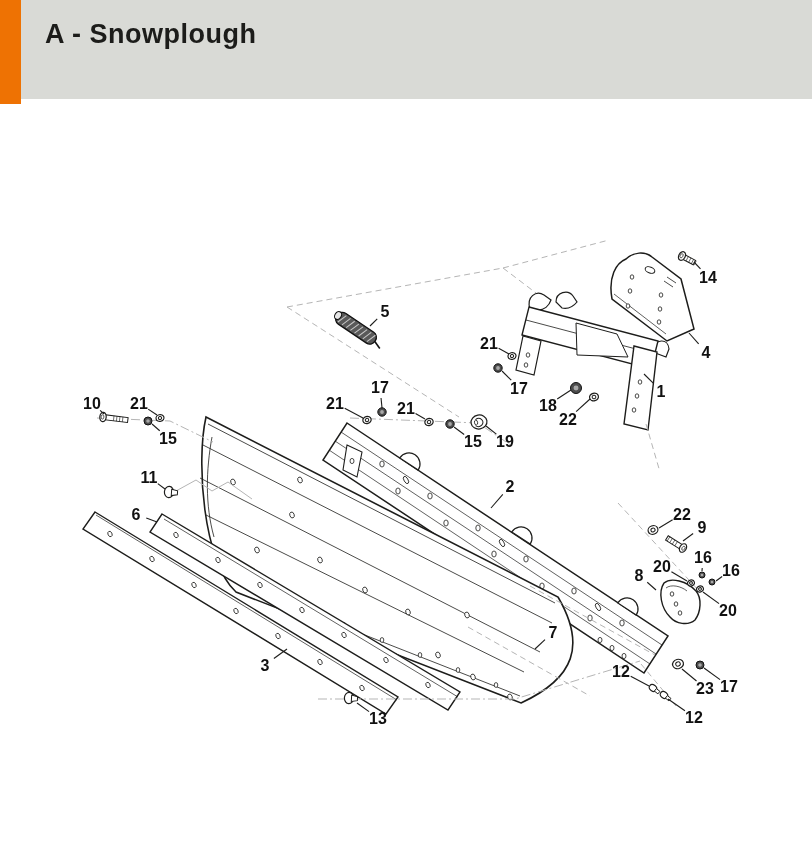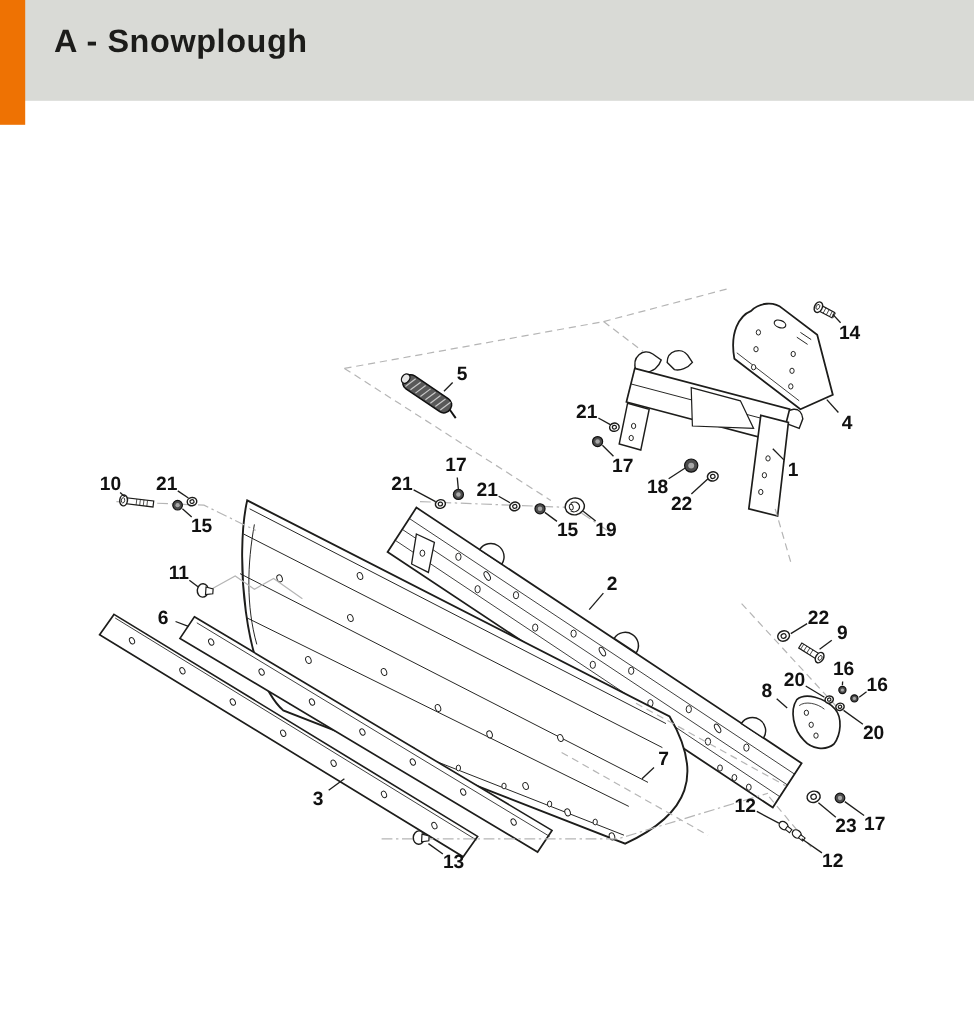--- a/index.html
+++ b/index.html
@@ -1,17 +1,17 @@
 <!DOCTYPE html>
 <html><head>
 <meta charset="utf-8">
 <style>
   *{margin:0;padding:0;box-sizing:border-box}
   html,body{width:812px;height:859px;background:#ffffff;font-family:"Liberation Sans",sans-serif;position:relative;overflow:hidden}
-  .header{position:absolute;top:0;left:0;width:812px;height:84px;background:#d9dad6;z-index:2}
+  .header{position:absolute;top:0;left:0;width:812px;height:99px;background:#d9dad6;z-index:2}
   .accent{position:absolute;top:0;left:0;width:21px;height:104px;background:#ee7203}
   .title{position:absolute;left:45px;top:19px;font-size:27px;font-weight:bold;color:#1c1c1a;letter-spacing:.5px}
   svg.diagram{position:absolute;top:0;left:0;z-index:1}
   svg .callout-text{font-family:"Liberation Sans",sans-serif;font-size:16px;font-weight:bold;fill:#111;text-anchor:middle;cursor:pointer}
 </style>
 </head>
 <body>
 
 <div class="header">
   <div class="accent"></div>

